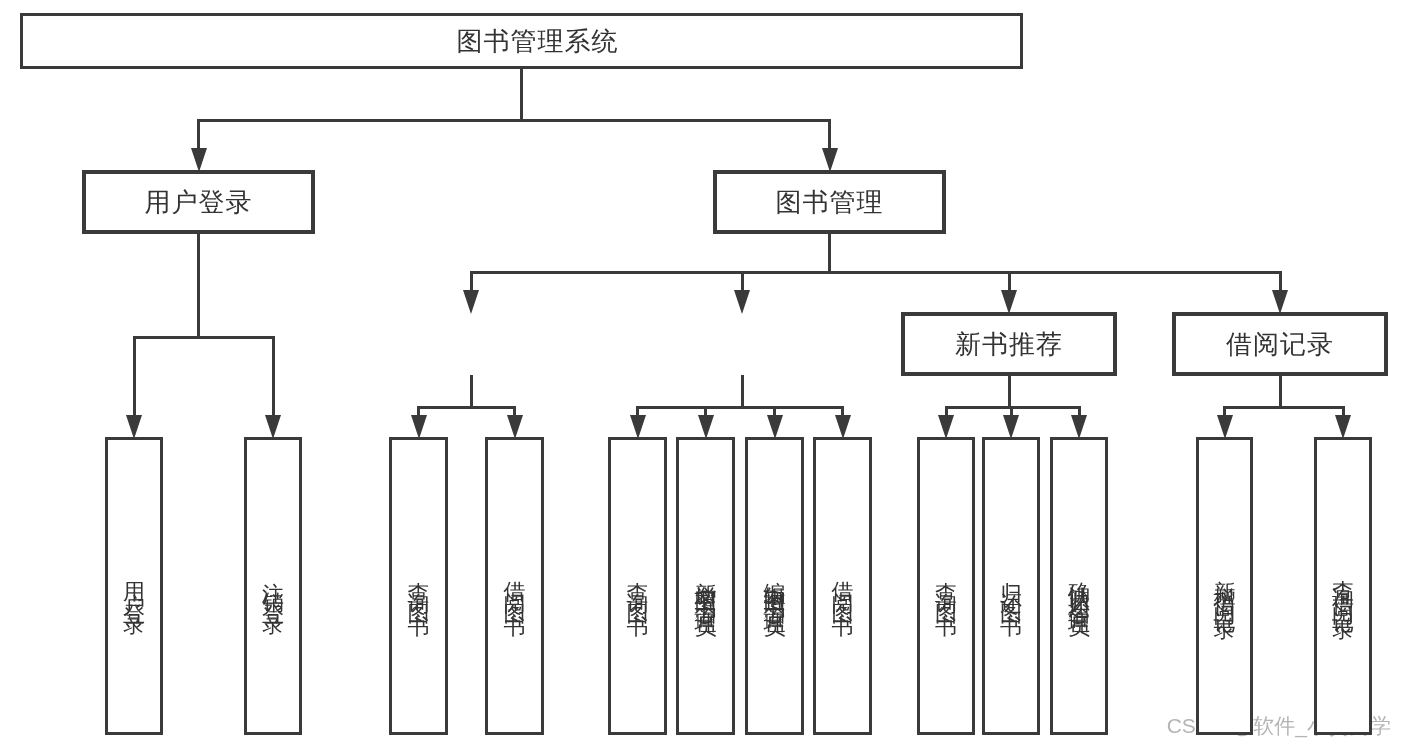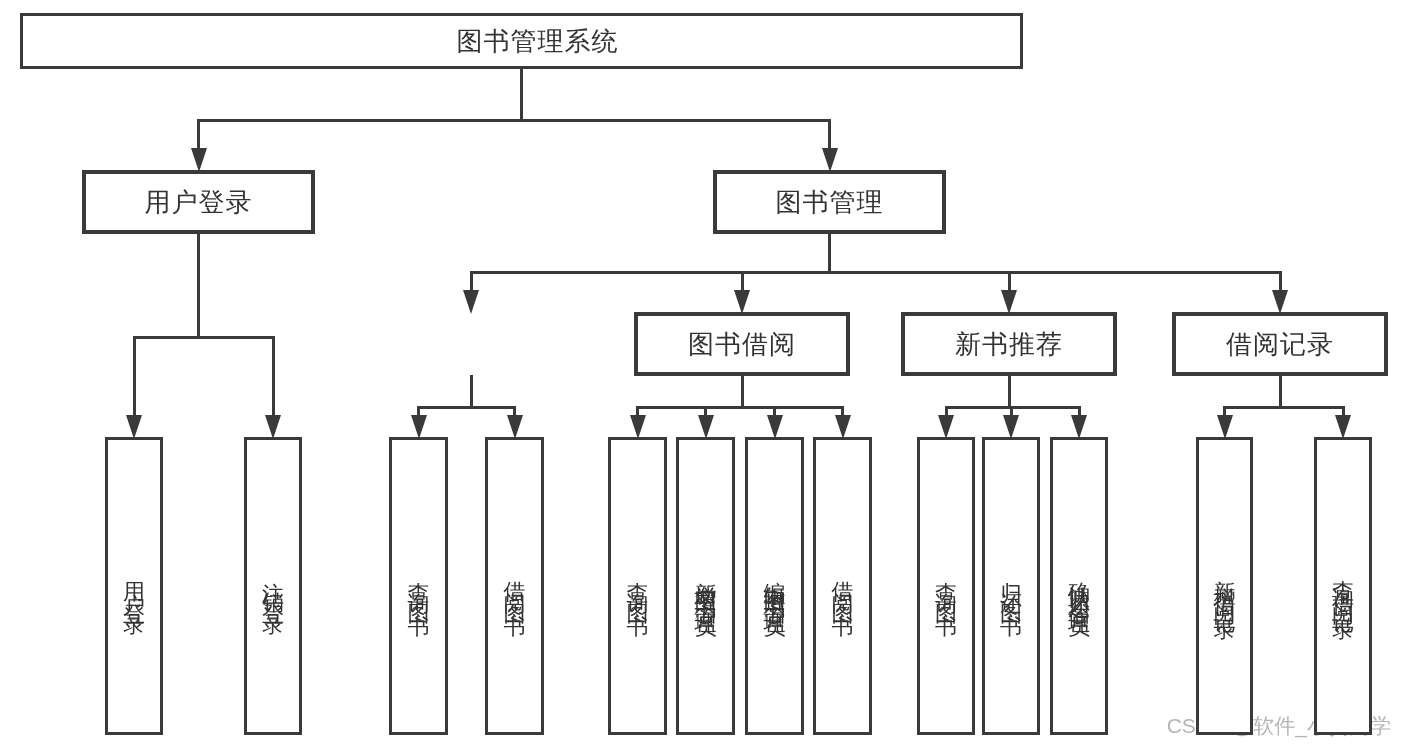--- a/index.html
+++ b/index.html
@@ -69,23 +69,20 @@
 <div id="canvas">
   <span class="watermark">CSDN @软件_小贺同学</span>
 <div class="node node-horizontal node-root" style="left: 20px; top: 13px; width: 1003px; height: 56px;">
       <span class="node-label">图书管理系统</span>
     </div>
     <div class="node node-horizontal" style="left: 82px; top: 170px; width: 233px; height: 64px;">
       <span class="node-label">用户登录</span>
     </div>
     <div class="node node-horizontal" style="left: 713px; top: 170px; width: 233px; height: 64px;">
       <span class="node-label">图书管理</span>
-    </div>
-    <div class="node node-horizontal" style="left: 634px; top: 312px; width: 216px; height: 64px;">
-      <span class="node-label">图书借阅</span>
     </div>
     <div class="node node-horizontal" style="left: 901px; top: 312px; width: 216px; height: 64px;">
       <span class="node-label">新书推荐</span>
     </div>
     <div class="node node-horizontal" style="left: 1172px; top: 312px; width: 216px; height: 64px;">
       <span class="node-label">借阅记录</span>
     </div>
     <div class="node node-vertical" style="left: 105px; top: 437px; width: 58px; height: 298px;">
       <span class="node-label" style="letter-spacing: 11px;">用户登录</span>
     </div>

